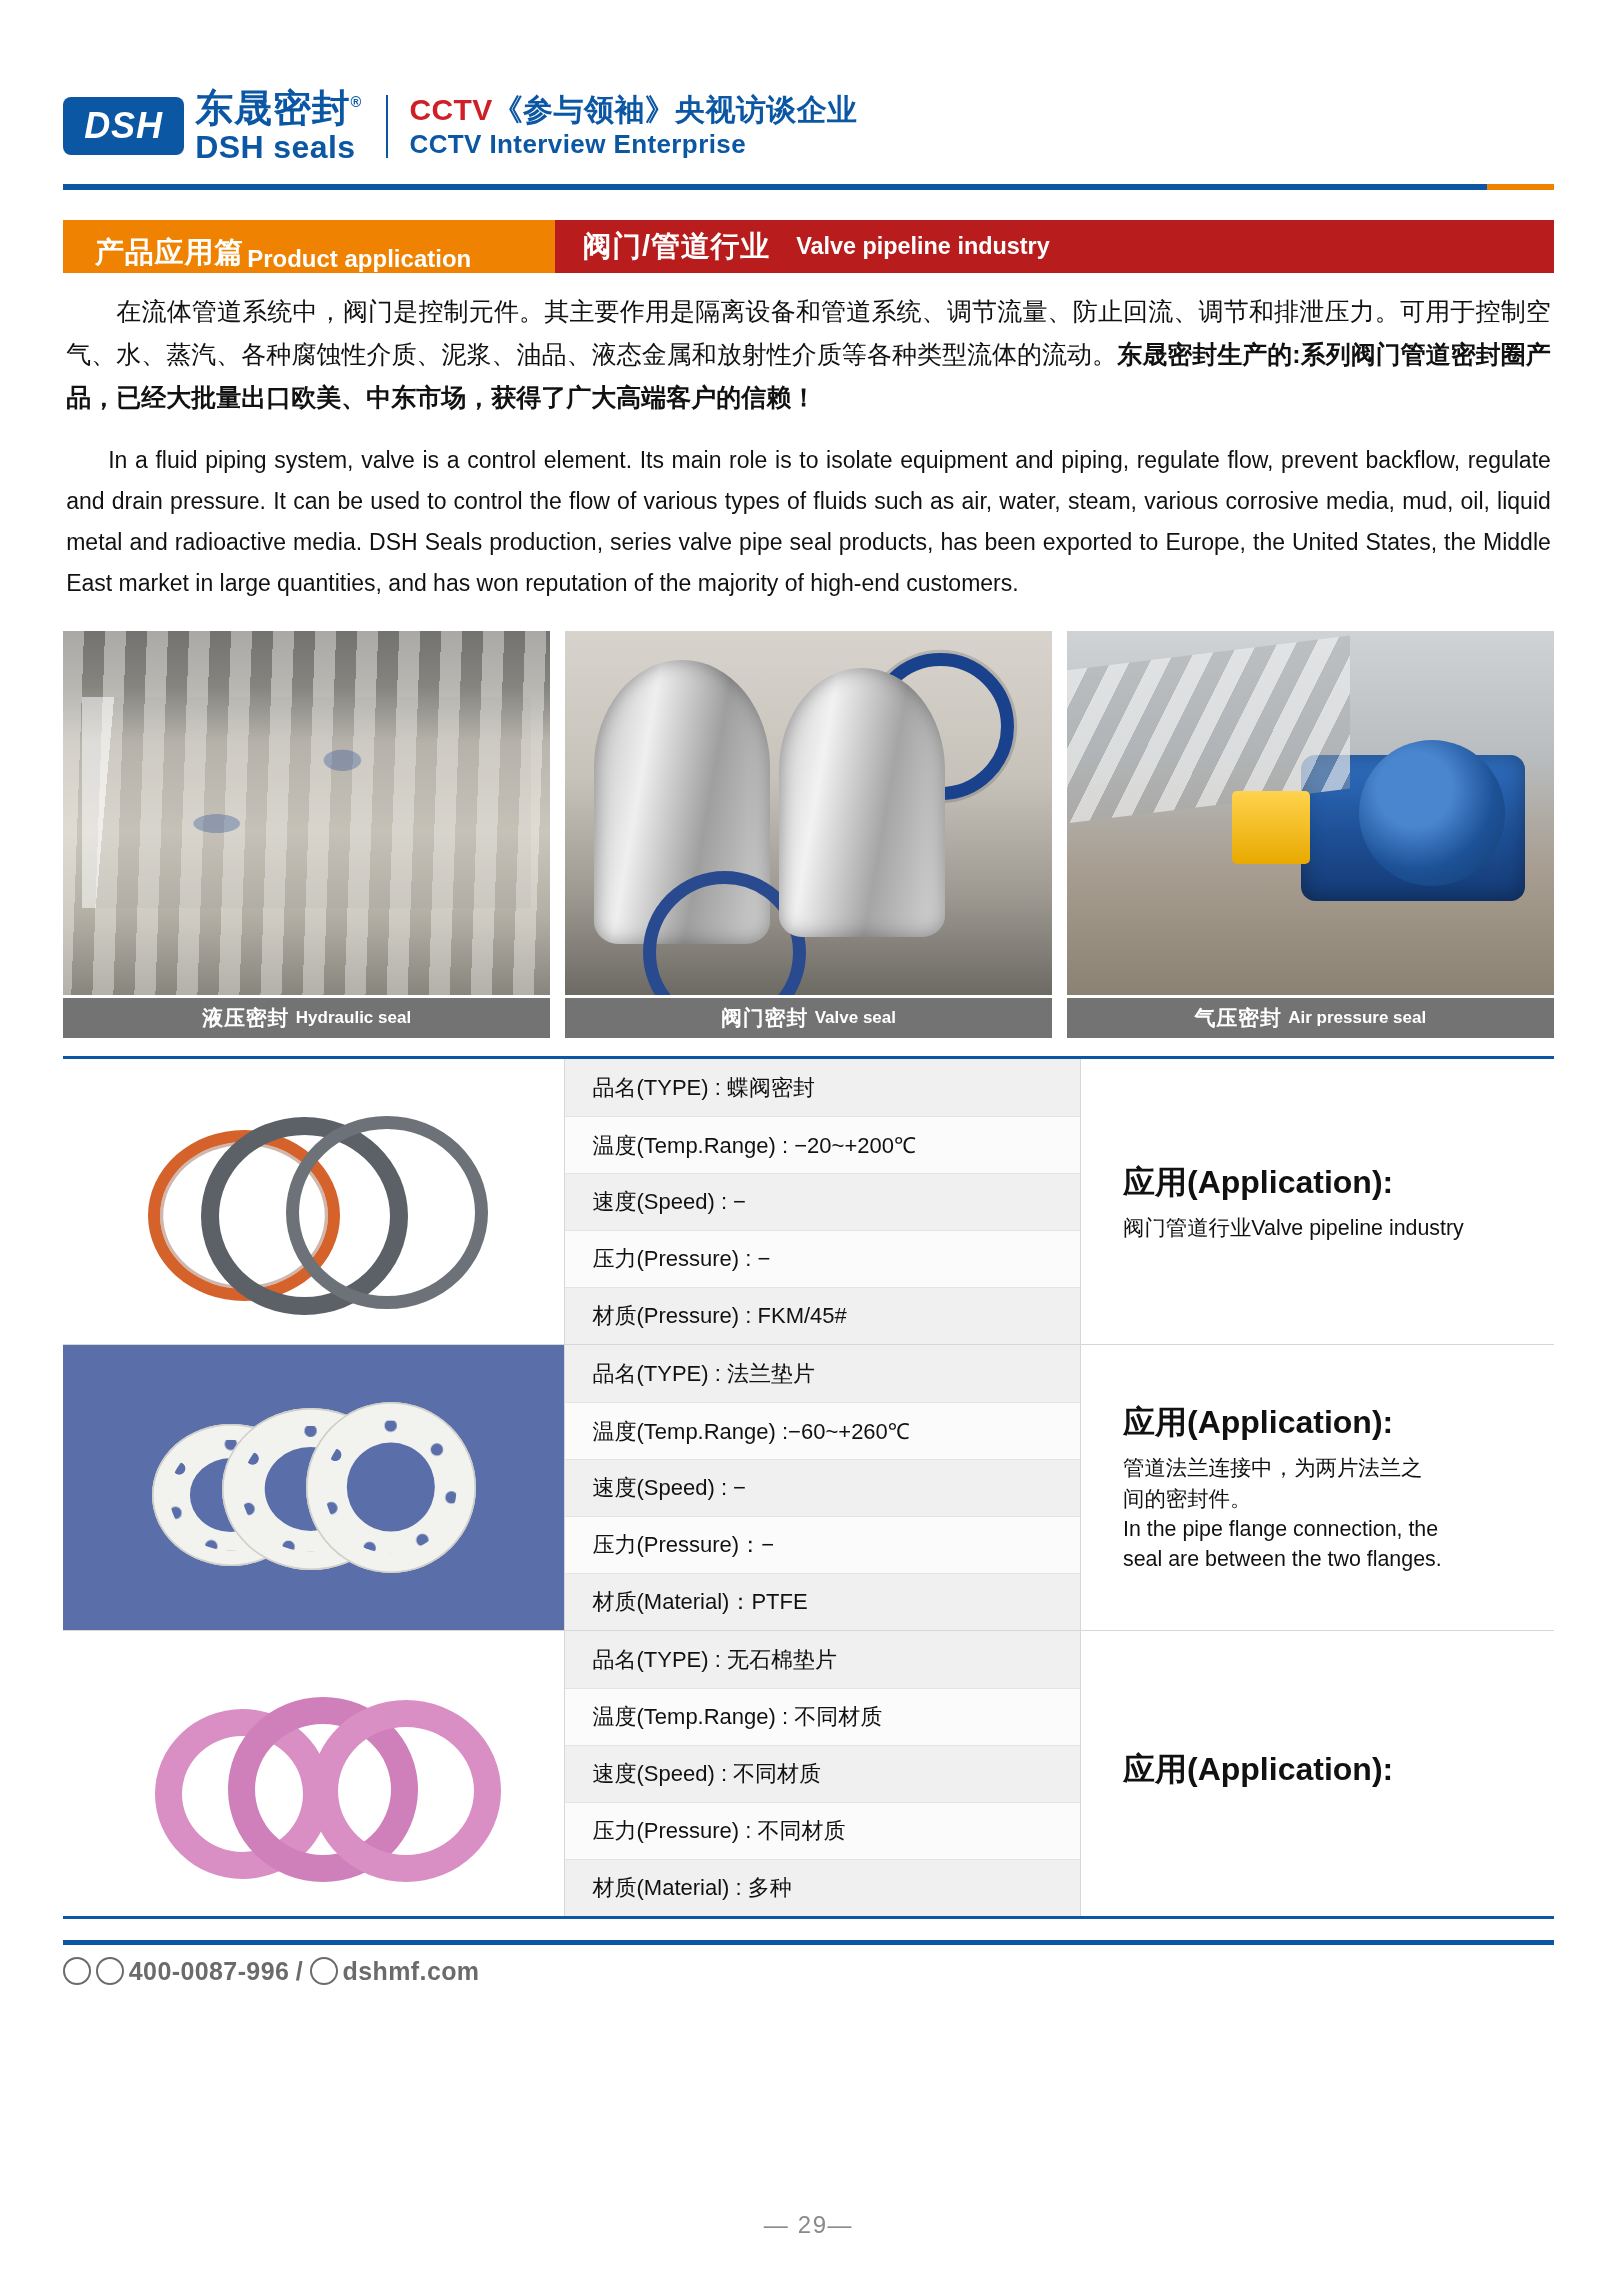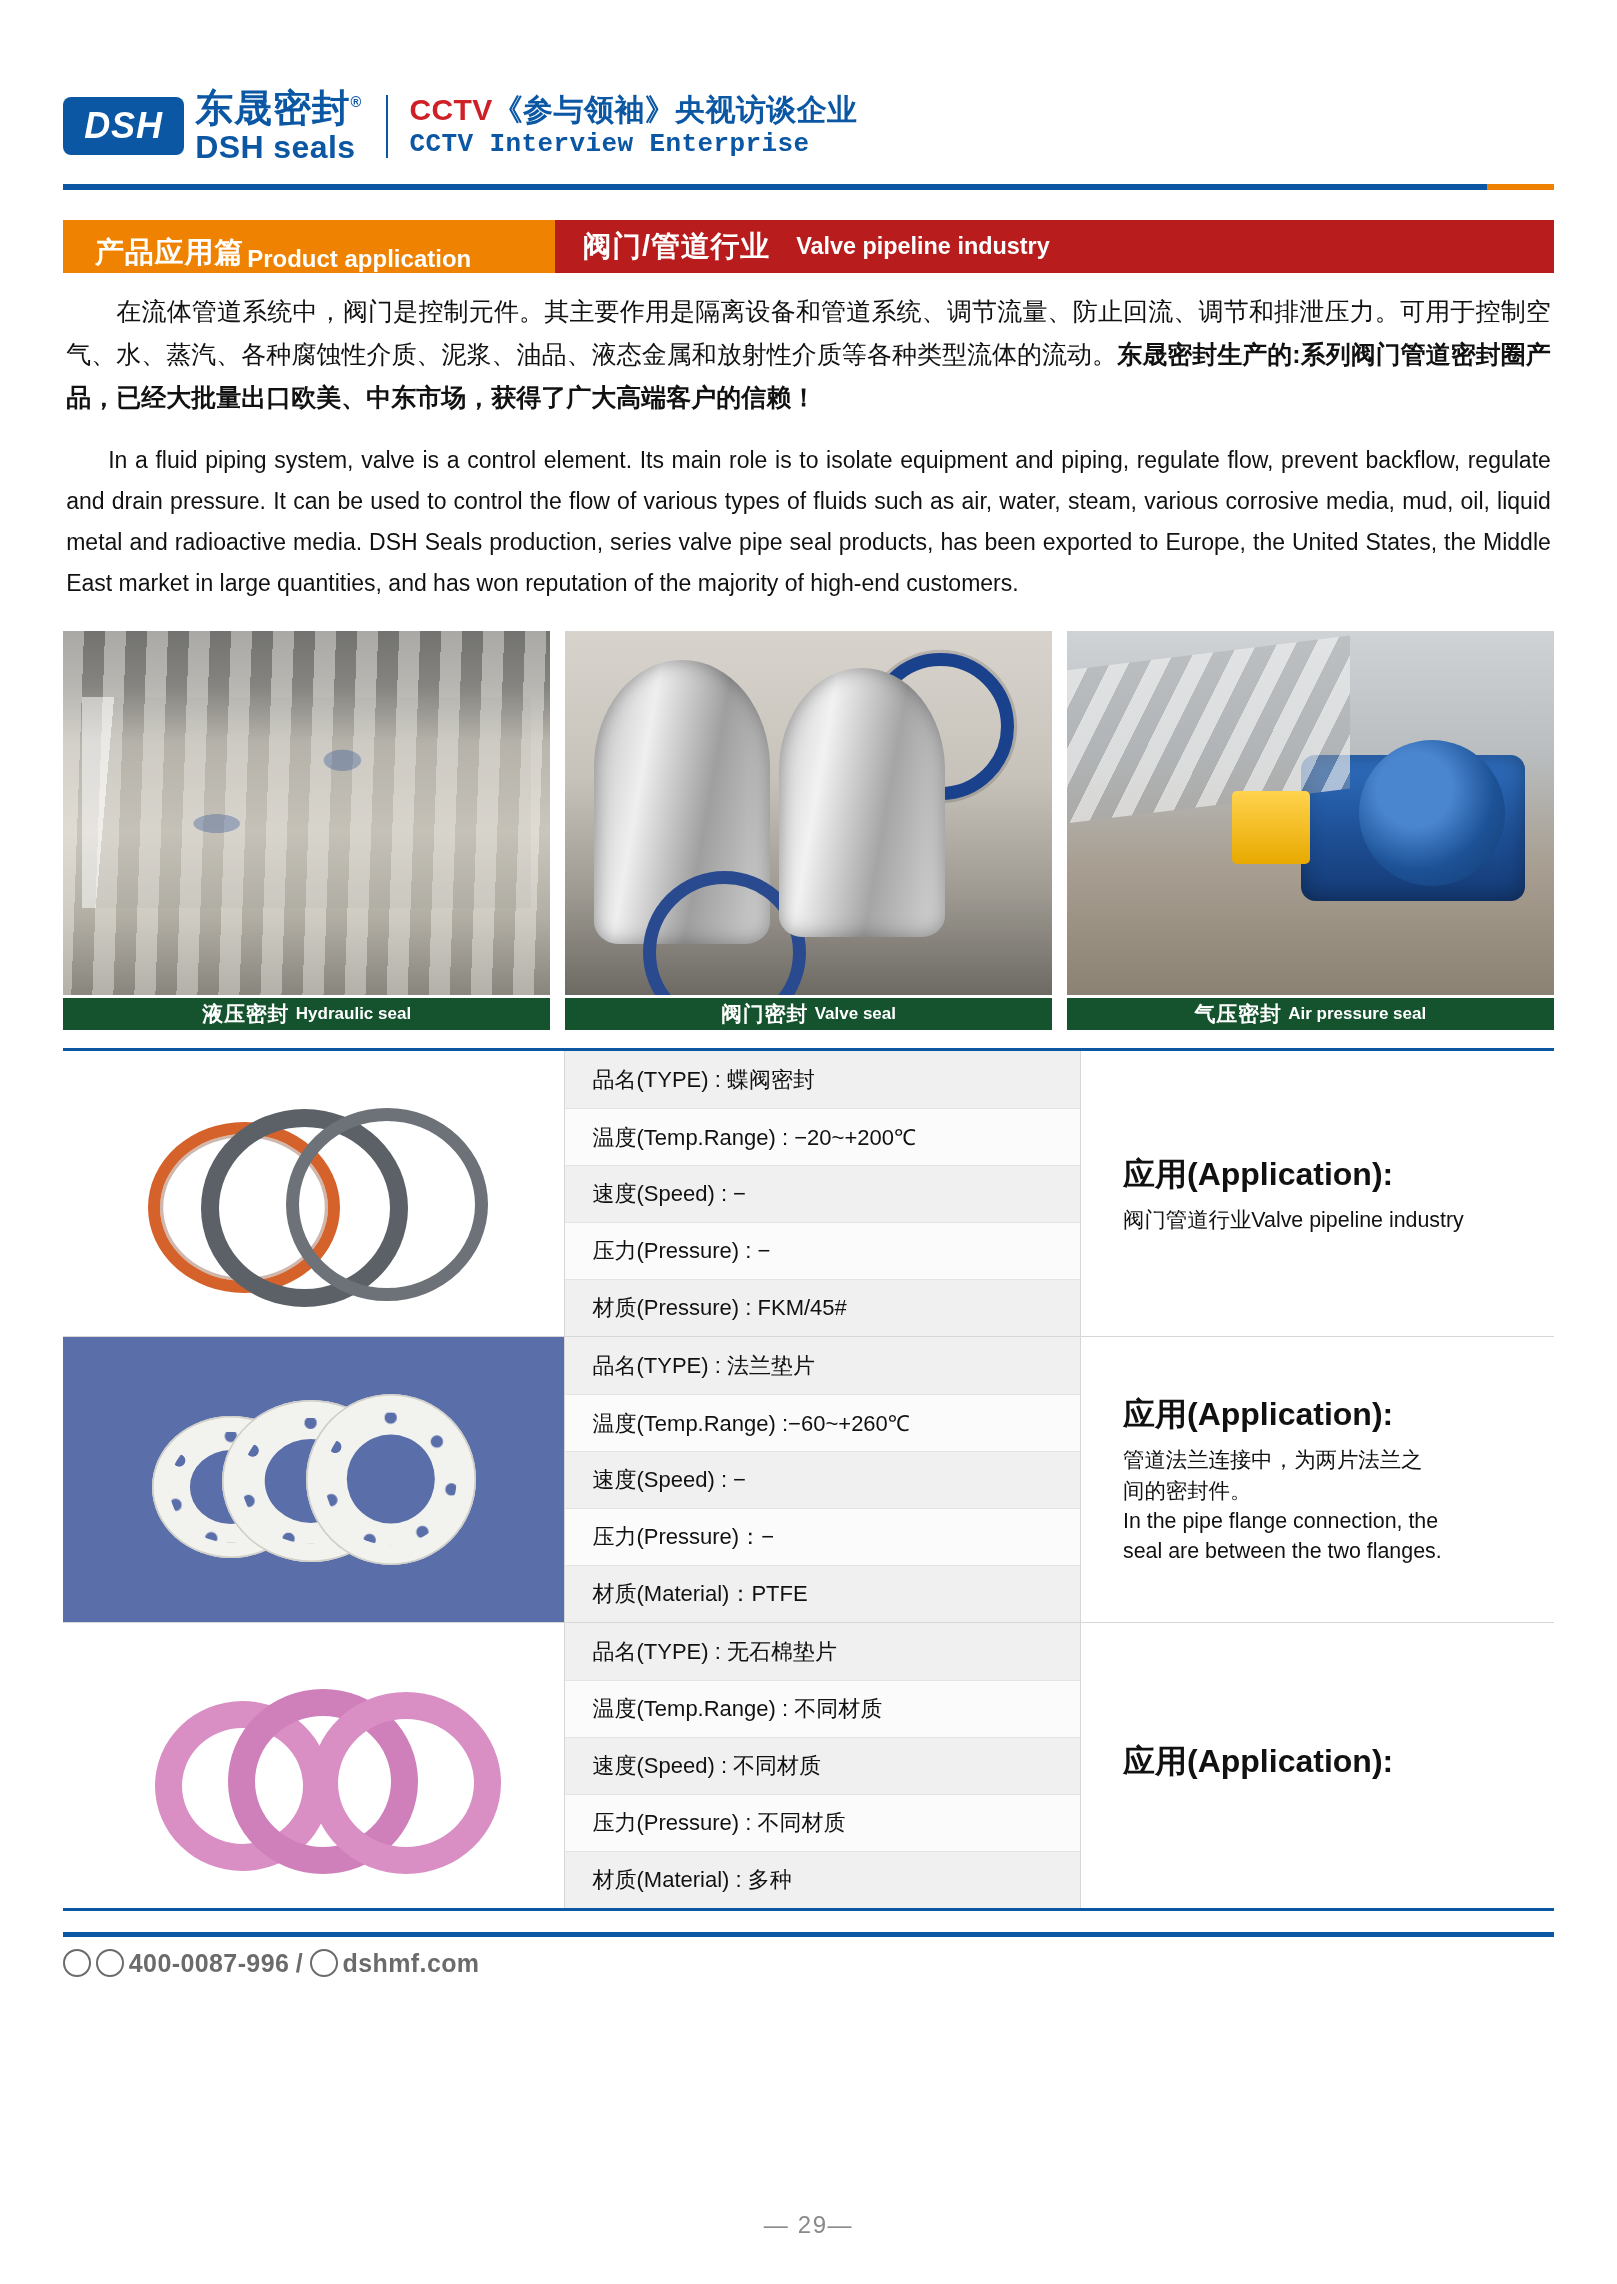--- a/index.html
+++ b/index.html
@@ -87,21 +87,20 @@
   }
   .cctv-line1 .red {
     color: #cf2027;
   }
   .cctv-line2 {
     font-size: 26px;
     font-weight: bold;
     color: #0b57a4;
     letter-spacing: 0.4px;
     margin-top: 6px;
-    font-family: Liberation Mono, monospace;
   }
   .header-rule {
     position: absolute;
     left: 63px;
     right: 63px;
     top: 184px;
     height: 5.7px;
     background: #0b57a4;
   }
   .header-rule .accent {
@@ -186,23 +185,23 @@
   }
   .photo-card {
     flex: 1;
   }
   .photo {
     height: 364px;
     position: relative;
     overflow: hidden;
   }
   .caption {
-    background: #14532d;
+    background: #737373;
     color: #ffffff;
-    height: 32px;
+    height: 40px;
     display: flex;
     align-items: center;
     justify-content: center;
     margin-top: 3.2px;
   }
   .caption .cn { font-size: 21px; font-weight: bold; letter-spacing: 0.8px;}
   .caption .en { font-size: 17px; font-weight: bold; margin-left: 6.5px;}
 
   
   .p1 {

